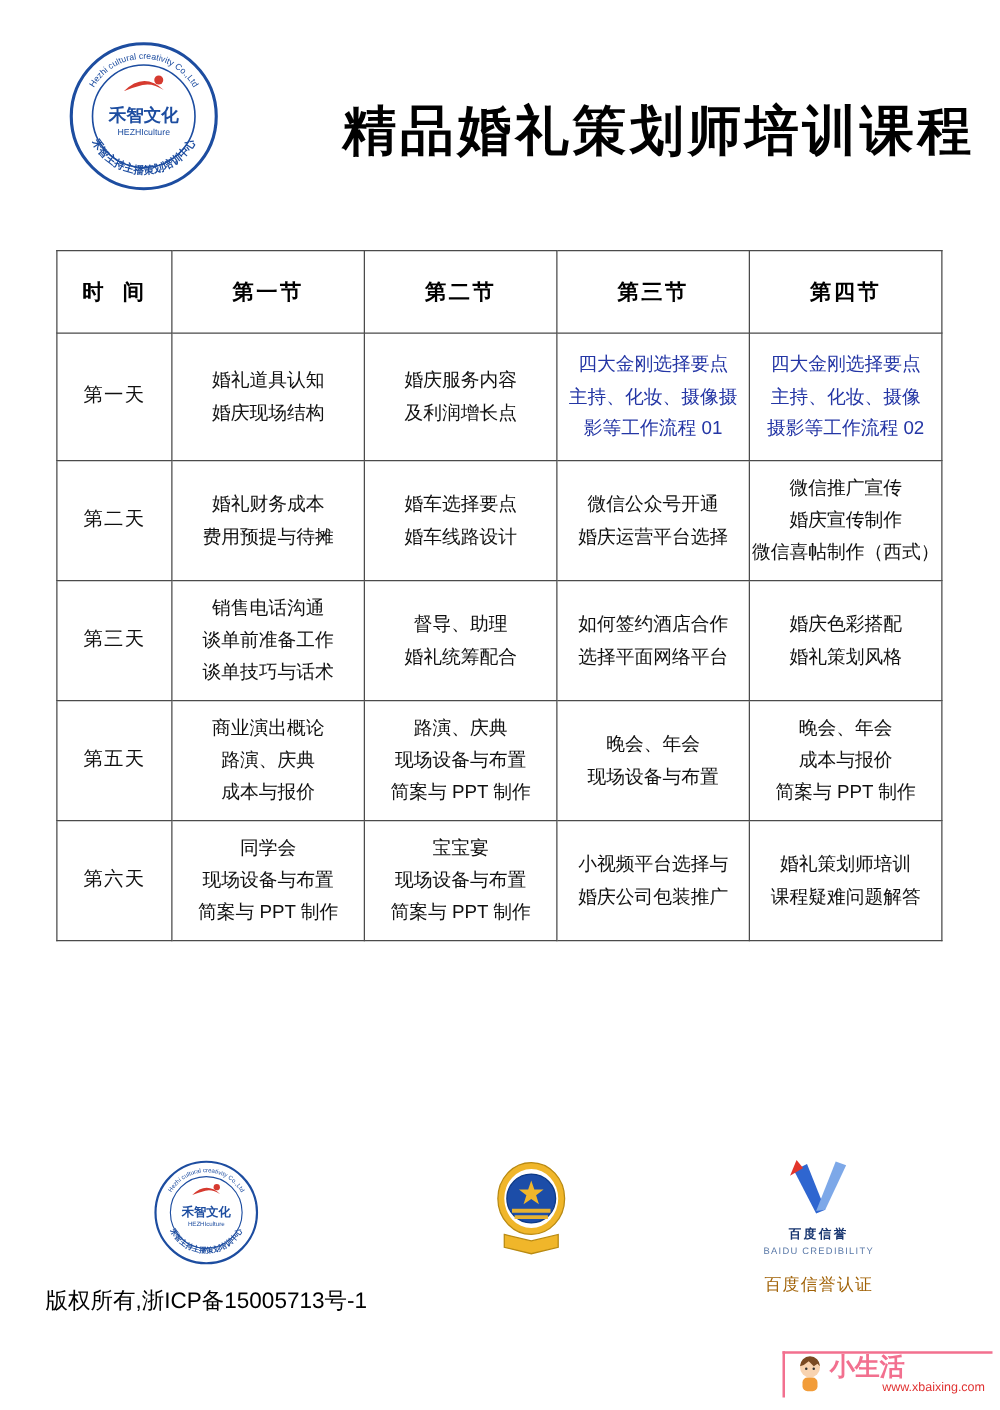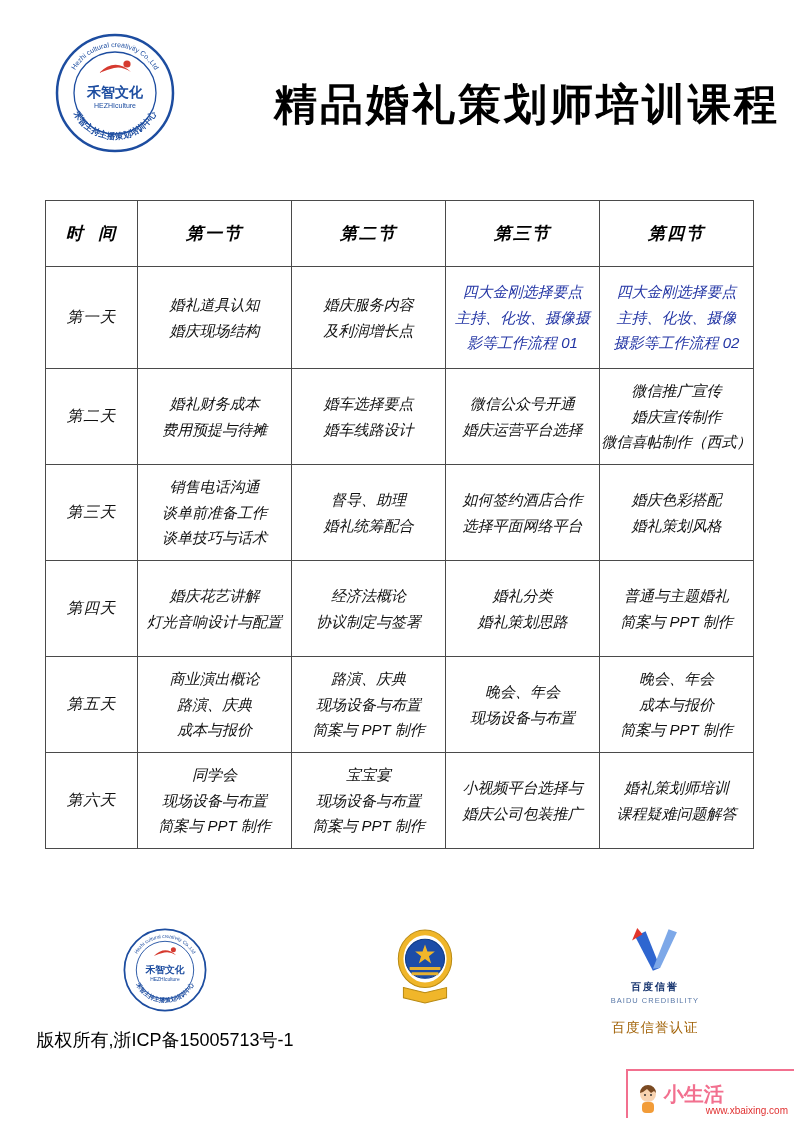--- a/index.html
+++ b/index.html
@@ -23,21 +23,20 @@
 
   .logo-line { stroke:var(--logo-blue,#1d4da0); fill:none; }
   .logo-text { fill:var(--logo-blue,#1d4da0); }
   .logo-red  { fill:var(--logo-red,#d63a2f); }
 
   
   table.course {
     position:absolute; left:45px; top:200px;
     width:568px; border-collapse:collapse; table-layout:fixed;
     background:#fff;
-    font-style:italic;
   }
   .course th, .course td {
     border:1px solid var(--table-border,#4a4a4a);
     text-align:center; vertical-align:middle;
   }
   .course th {
     height:66px; font-size:17px; font-weight:bold;
     letter-spacing:2px; white-space:pre; color:#000;
   }
   .course td {
@@ -64,21 +63,21 @@
   .baidu-name { font-size:10px; font-weight:bold; color:#15336e; margin-top:8px; letter-spacing:2px; }
   .baidu-en   { font-size:7.5px; color:#5a79a8; letter-spacing:1px; margin-top:2px; }
   .baidu-cert { font-size:13.5px; color:#a16207; margin-top:14px; letter-spacing:1px; }
 
   
   .watermark {
     position:absolute; right:6px; bottom:10px;
     display:flex; align-items:center; gap:4px;
     border-top:2px solid var(--watermark-pink,#f2708f);
     border-left:2px solid var(--watermark-pink,#f2708f);
-    padding:12px 6px 2px 8px;
+    padding:0 6px 2px 8px;
   }
   .wm-texts { display:flex; flex-direction:column; align-items:flex-start; }
   .wm-name { font-size:20px; font-weight:bold; color:var(--watermark-pink,#f2708f); line-height:1.1; }
   .wm-url  { font-size:10px; color:var(--watermark-red,#e03131);margin-left:42px; }
 </style>
 </head>
 <body>
 
 <div class="page">
 
@@ -155,31 +154,20 @@
 谈单前准备工作
 谈单技巧与话术</td>
         <td>督导、助理
 婚礼统筹配合</td>
         <td>如何签约酒店合作
 选择平面网络平台</td>
         <td>婚庆色彩搭配
 婚礼策划风格</td>
       </tr>
       <tr class="data-row">
-        <td class="day">第四天</td>
-        <td>婚庆花艺讲解
-灯光音响设计与配置</td>
-        <td>经济法概论
-协议制定与签署</td>
-        <td>婚礼分类
-婚礼策划思路</td>
-        <td>普通与主题婚礼
-简案与 PPT 制作</td>
-      </tr>
-      <tr class="data-row">
         <td class="day">第五天</td>
         <td>商业演出概论
 路演、庆典
 成本与报价</td>
         <td>路演、庆典
 现场设备与布置
 简案与 PPT 制作</td>
         <td>晚会、年会
 现场设备与布置</td>
         <td>晚会、年会

